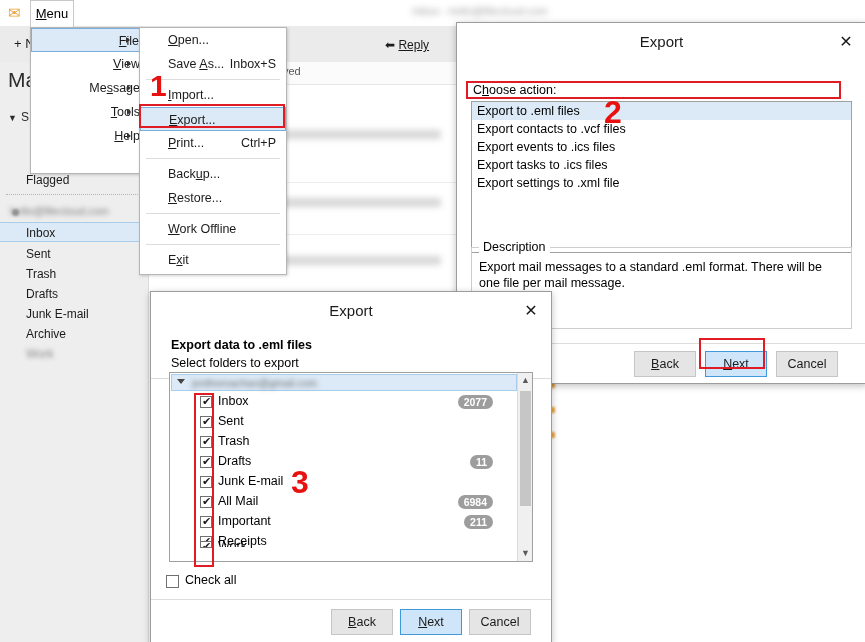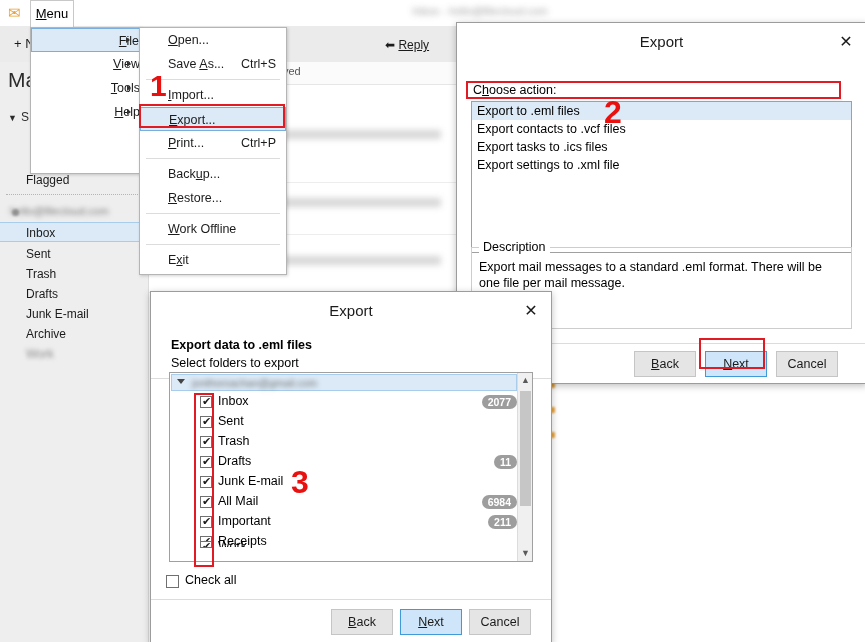--- a/index.html
+++ b/index.html
@@ -191,21 +191,21 @@
   .tcb {
     position: absolute; left: 30px; top: 3px; width: 12px; height: 12px;
     border: 1px solid #707070; background: #fff; box-sizing: border-box;
   }
   .tcb::after {
     content: "\2714"; position: absolute; left: 1px; top: -3px;
     font-size: 11px; color: #1b1b1b; line-height: 14px;
   }
   .tlabel { position: absolute; left: 48px; top: 1px; font-size: 12.5px; white-space: nowrap; }
   .tcount {
-    position: absolute; right: 0; top: 2px; height: 14px; line-height: 14px;
+    position: absolute; right: 24px; top: 2px; height: 14px; line-height: 14px;
     padding: 0 6px; border-radius: 7px; background: #9d9d9d; color: #fff;
     font-size: 10.5px; font-weight: bold;
   }
   .tscroll {
     position: absolute; right: 0; top: 0; bottom: 0; width: 15px;
     background: #f0f0f0; border-left: 1px solid #dcdcdc; box-sizing: border-box;
   }
   .tscroll .arrowbtn {
     position: absolute; left: 0; width: 15px; height: 15px; text-align: center;
     line-height: 15px; font-size: 9px; color: #5a5a5a;
@@ -282,27 +282,28 @@
     </div>
   </div>
 
   <div class="menu-tab">
     <u class="mn">M</u><span>enu</span>
   </div>
 
   <div class="menu-panel menu-l1">
     <div class="mi hl"><u class="mn">F</u><span>ile</span><span class="arrow"></span></div>
     <div class="mi"><u class="mn">V</u><span>iew</span><span class="arrow"></span></div>
+    <div class="mi"><span>Me</span><u class="mn">s</u><span>sage</span><span class="arrow"></span></div>
     <div class="mi"><u class="mn">T</u><span>ools</span><span class="arrow"></span></div>
     <div class="mi"><u class="mn">H</u><span>elp</span><span class="arrow"></span></div>
   </div>
 
   <div class="menu-panel menu-l2">
     <div class="mi"><u class="mn">O</u><span>pen...</span></div>
-    <div class="mi"><span>Save </span><u class="mn">A</u><span>s...</span><span class="accel">Ctrl+S</span></div>
+    <div class="mi"><span>Save </span><u class="mn">A</u><span>s...</span><span class="accel">Inbox+S</span></div>
     <div class="msep"></div>
     <div class="mi"><u class="mn">I</u><span>mport...</span></div>
     <div class="mi hl"><u class="mn">E</u><span>xport...</span></div>
     <div class="mi"><u class="mn">P</u><span>rint...</span><span class="accel">Ctrl+P</span></div>
     <div class="msep"></div>
     <div class="mi"><span>Back</span><u class="mn">u</u><span>p...</span></div>
     <div class="mi"><u class="mn">R</u><span>estore...</span></div>
     <div class="msep"></div>
     <div class="mi"><u class="mn">W</u><span>ork Offline</span></div>
     <div class="msep"></div>
@@ -314,20 +315,21 @@
 
   <div class="dlg" id="dlg-action">
     <div class="dlg-title">Export</div>
     <div class="dlg-close">✕</div>
 
     <div class="choose-label">C<u class="mn">h</u>oose action:</div>
 
     <div class="action-list">
       <div class="action-item sel">Export to .eml files</div>
       <div class="action-item">Export contacts to .vcf files</div>
+      <div class="action-item">Export events to .ics files</div>
       <div class="action-item">Export tasks to .ics files</div>
       <div class="action-item">Export settings to .xml file</div>
     </div>
 
     <div class="desc-group"></div>
     <div class="desc-legend">Description</div>
     <div class="desc-text">Export mail messages to a standard .eml format. There will be one file per mail message.</div>
 
     <div class="dlg-footer-sep" style="top:320px;"></div>
     <div class="btn" style="left:177px; top:328px; width:62px;"><u class="mn">B</u>ack</div>

